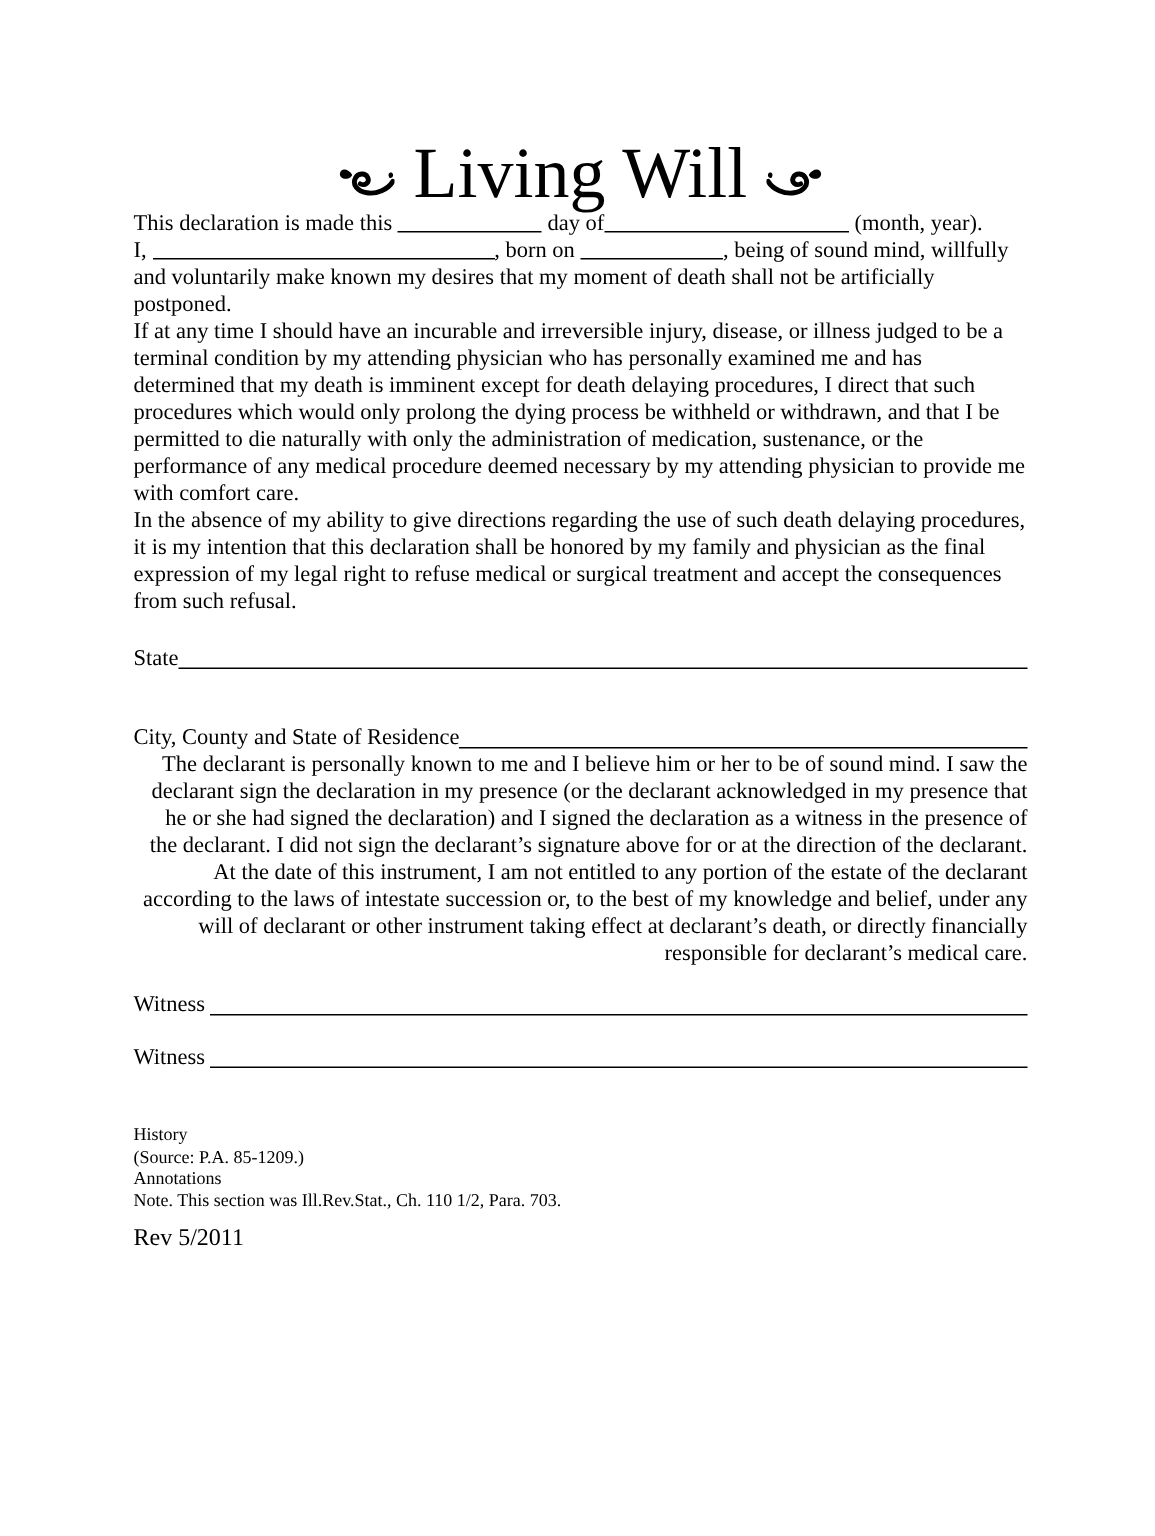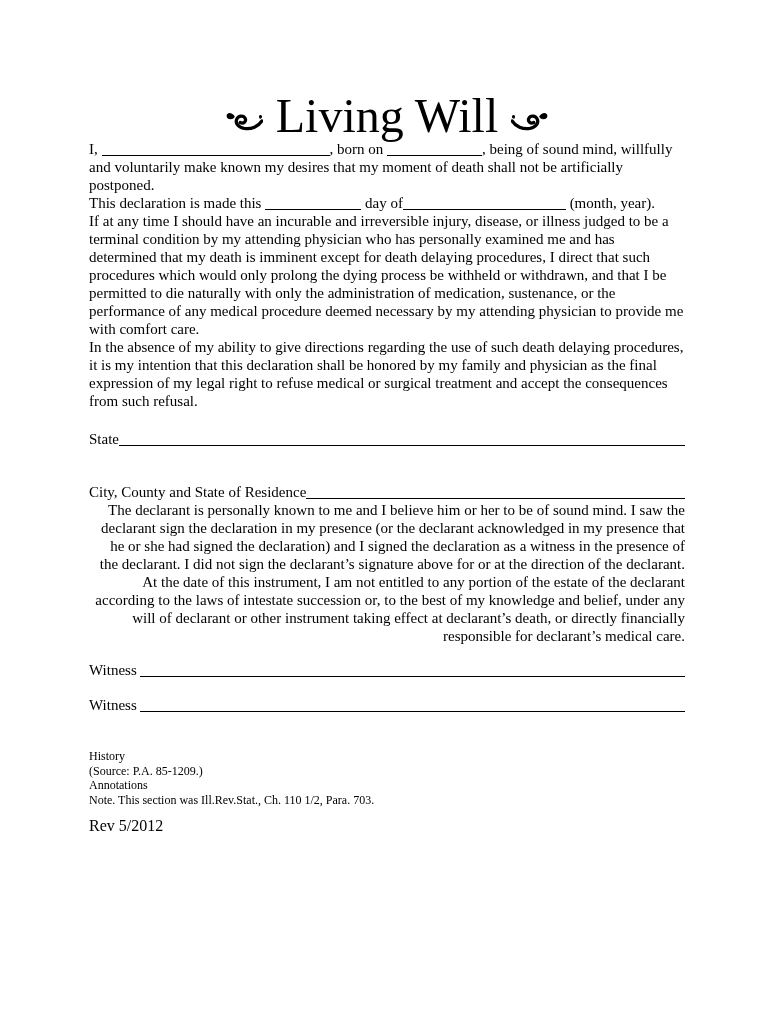--- a/index.html
+++ b/index.html
@@ -91,23 +91,23 @@
       <path d="M64 14 C60 8 66 5 68 9 C69 12 67 14 64 14 Z" fill="#000"></path>
     </svg>
     <span class="title-text">Living Will</span>
     <svg class="flourish right" viewBox="0 0 70 40" aria-hidden="true">
       <path d="M68 18 C62 28 48 34 36 32 C24 30 18 22 22 14 C25 8 34 7 37 13 C40 19 34 24 28 21" fill="none" stroke="#000" stroke-width="6" stroke-linecap="round"></path>
       <path d="M18 10 C14 2 4 1 3 8 C2 14 10 17 16 13 C17 12 18 11 18 10 Z" fill="#000"></path>
       <path d="M64 14 C60 8 66 5 68 9 C69 12 67 14 64 14 Z" fill="#000"></path>
     </svg>
   </div>
 
+  <p class="body m-p1"><span>This declaration is made this </span><span class="blank day"></span><span> day of</span><span class="blank monthyear"></span><span> (month, year).</span></p>
+
   <p class="body m-p2"><span>I, </span><span class="blank name"></span><span>, born on </span><span class="blank birth"></span><span>, being of sound mind, willfully and voluntarily make known my desires that my moment of death shall not be artificially postponed.</span></p>
-
-  <p class="body m-p1"><span>This declaration is made this </span><span class="blank day"></span><span> day of</span><span class="blank monthyear"></span><span> (month, year).</span></p>
 
   <p class="body m-p3">If at any time I should have an incurable and irreversible injury, disease, or illness judged to be a terminal condition by my attending physician who has personally examined me and has determined that my death is imminent except for death delaying procedures, I direct that such procedures which would only prolong the dying process be withheld or withdrawn, and that I be permitted to die naturally with only the administration of medication, sustenance, or the performance of any medical procedure deemed necessary by my attending physician to provide me with comfort care.</p>
 
   <p class="body m-p4">In the absence of my ability to give directions regarding the use of such death delaying procedures, it is my intention that this declaration shall be honored by my family and physician as the final expression of my legal right to refuse medical or surgical treatment and accept the consequences from such refusal.</p>
 
   <div class="fill-line m-signed">
     <span class="fill-label">State</span>
     <span class="fill-blank"></span>
   </div>
 
@@ -127,15 +127,15 @@
     <span class="fill-blank"></span>
   </div>
 
   <div class="footer">
     <div>History</div>
     <div>(Source: P.A. 85-1209.)</div>
     <div>Annotations</div>
     <div>Note. This section was Ill.Rev.Stat., Ch. 110 1/2, Para. 703.</div>
   </div>
 
-  <div class="revision">Rev 5/2012</div>
+  <div class="revision">Rev 5/2011</div>
 
 </div>
 
 </body></html>

